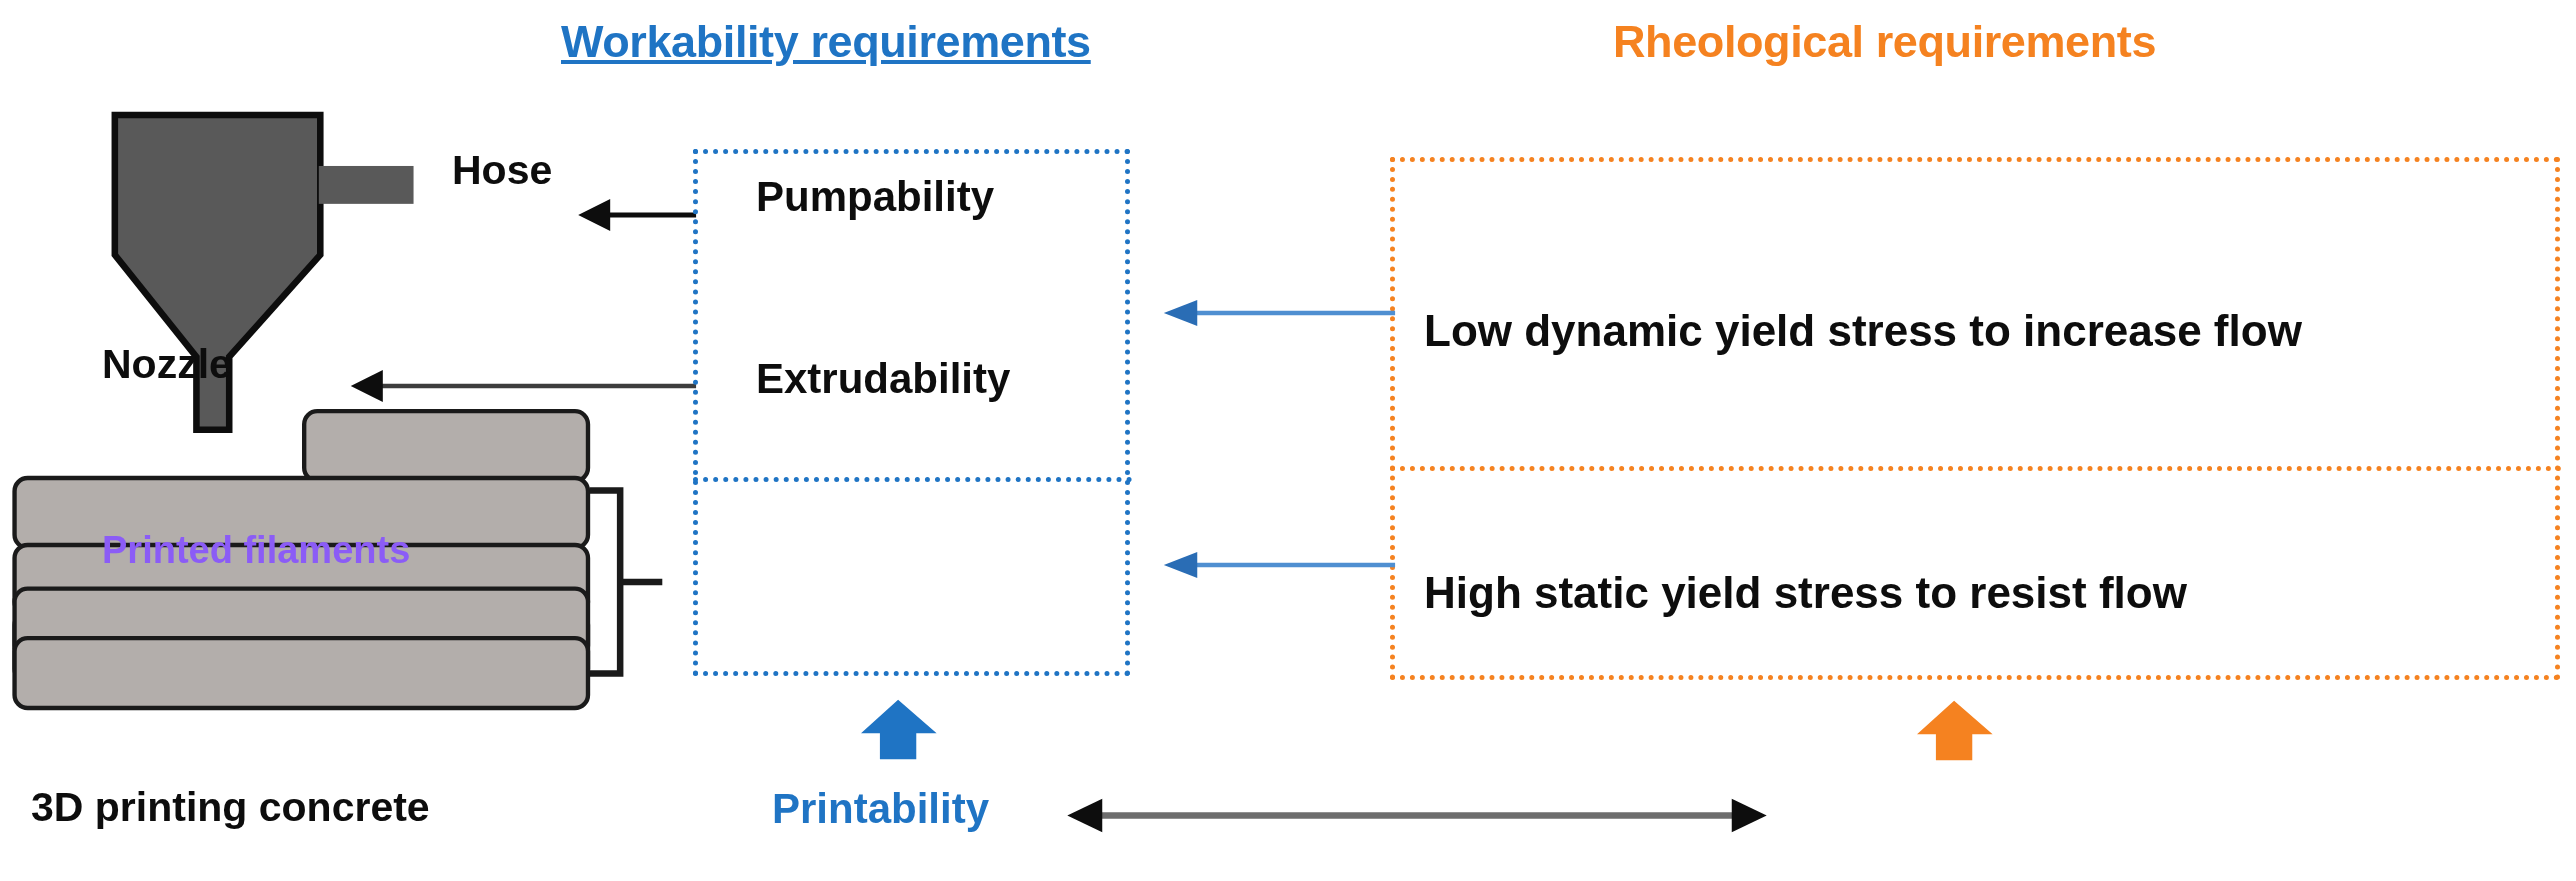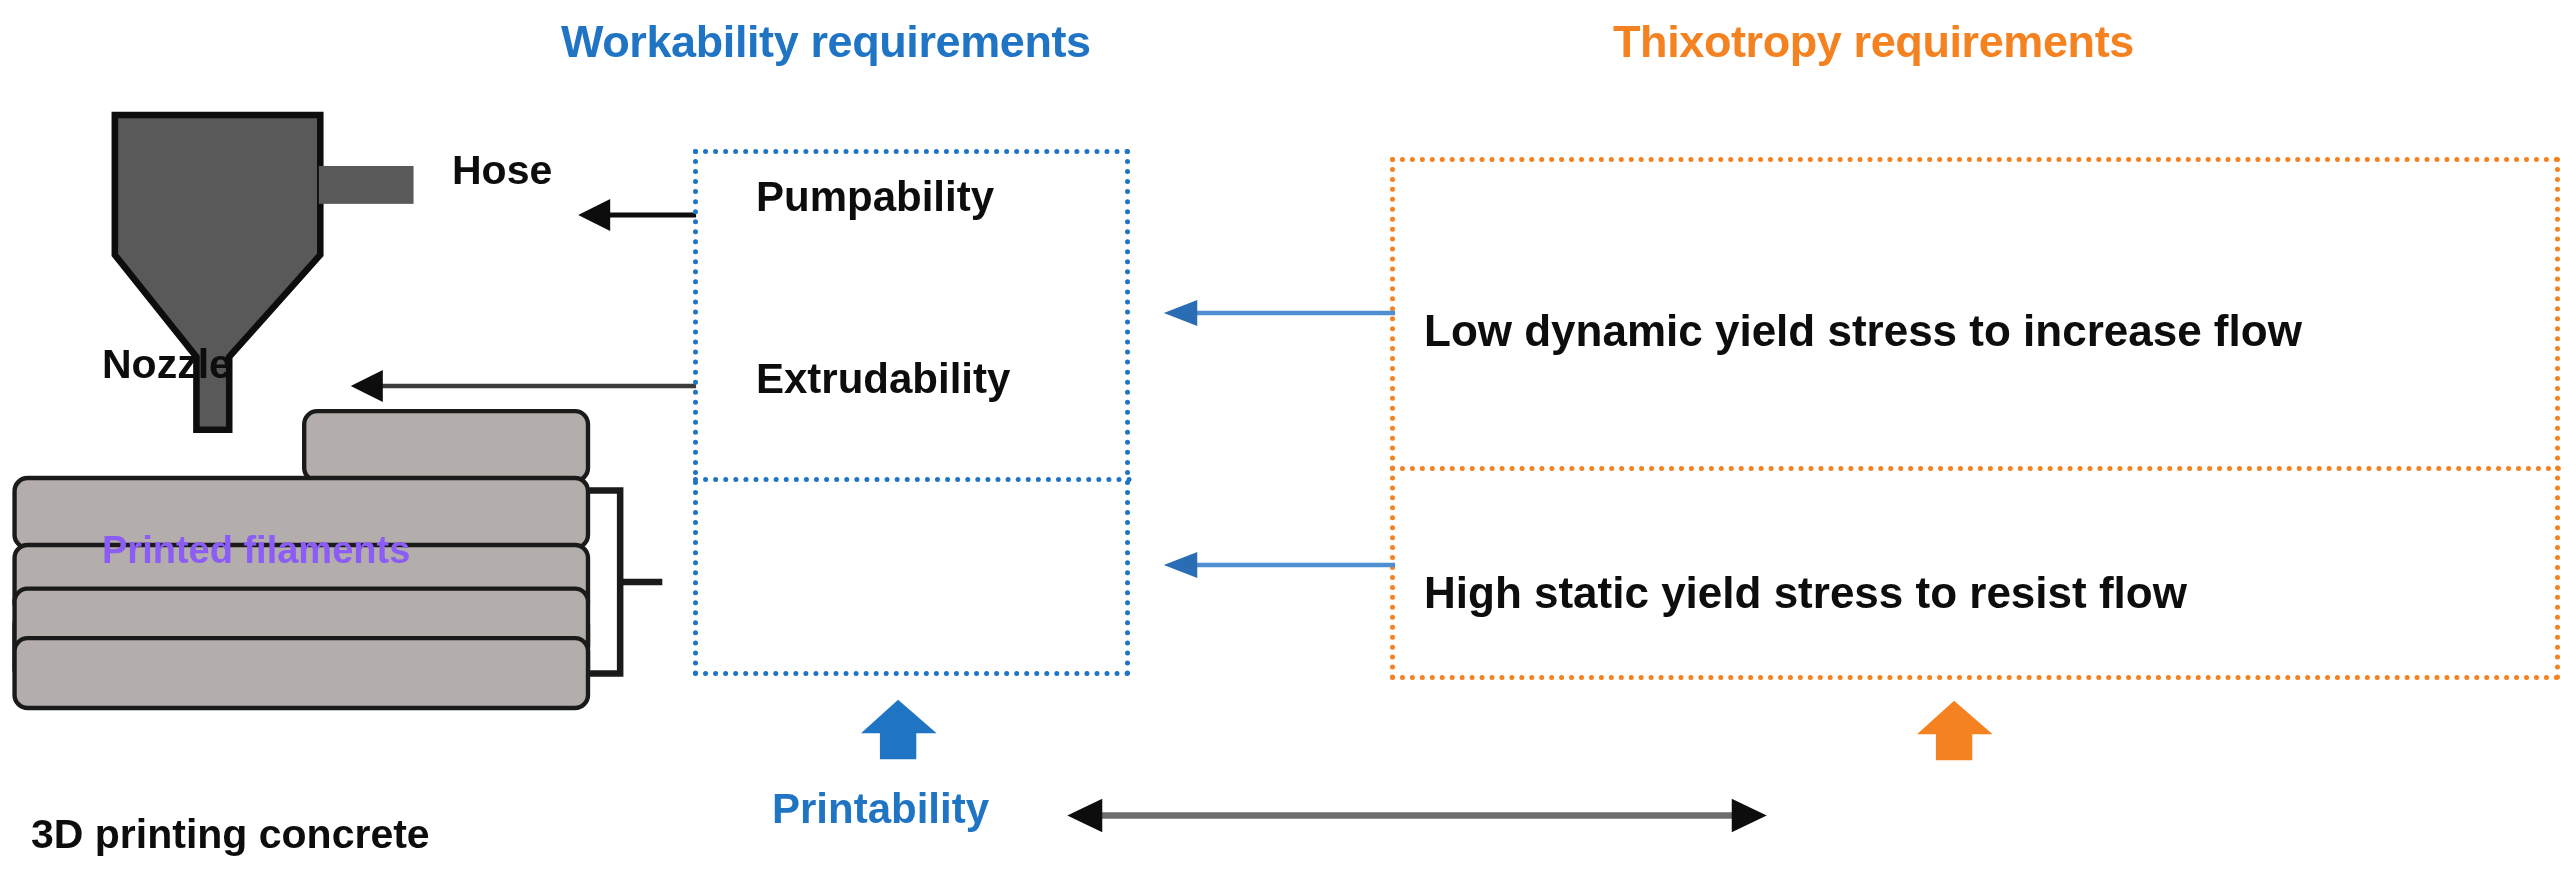--- a/index.html
+++ b/index.html
@@ -19,21 +19,21 @@
   }
   .abs { position: absolute; }
 
   
   .heading {
     font-weight: bold;
     font-size: 45px;
     letter-spacing: -0.4px;
     white-space: nowrap;
   }
-  #workability-heading { left: 561px; top: 16px; color: #1f74c4; }
+  #workability-heading { left: 561px; top: 16px; color: #1f74c4; text-decoration: underline; }
   #rheological-heading { left: 1613px; top: 16px; color: #f58220; }
 
   
   #hopper-svg { left: 109px; top: 109px; }
   #filaments-svg { left: 0px; top: 408px; }
   #bracket-svg { left: 575px; top: 473px; }
   #arrow-hose-svg { left: 568px; top: 193px; }
   #arrow-nozzle-svg { left: 342px; top: 364px; }
 
   .printer-label {
@@ -52,21 +52,20 @@
     color: #8b5cf6;
     white-space: nowrap;
   }
   #concrete-caption {
     left: 31px;
     top: 784px;
     font-weight: bold;
     font-size: 41px;
     color: #0d0d0d;
     white-space: nowrap;
-    margin-top: 27px;
   }
 
   
   #workability-box {
     left: 693px;
     top: 149px;
     width: 437px;
     height: 527px;
     border: 5.1px dotted #1f74c4;
     box-sizing: border-box;
@@ -133,21 +132,21 @@
   #printability-label { left: 772px; top: 785px; color: #1f74c4; }
   #thixotropy-label   { left: 1784px; top: 785px; color: #f58220; }
 </style>
 </head>
 <body>
 
 <div id="stage">
 
   <div class="abs heading" id="workability-heading">Workability requirements</div>
 
-  <div class="abs heading" id="rheological-heading">Thixotropy requirements</div>
+  <div class="abs heading" id="rheological-heading">Rheological requirements</div>
 
   <svg class="abs" id="hopper-svg" width="306" height="350" viewBox="0 0 420 480">
 
     <polygon points="8,8 290,8 290,200 165,340 165,440 120,440 120,340 8,200" fill="#595959" stroke="#0d0d0d" stroke-width="9"></polygon>
 
     <rect x="288" y="78" width="130" height="52" fill="#595959"></rect>
   </svg>
 
   <svg class="abs" id="arrow-hose-svg" width="131" height="44" viewBox="0 0 180 60">
     <line x1="176" y1="30" x2="52" y2="30" stroke="#0d0d0d" stroke-width="7"></line>

